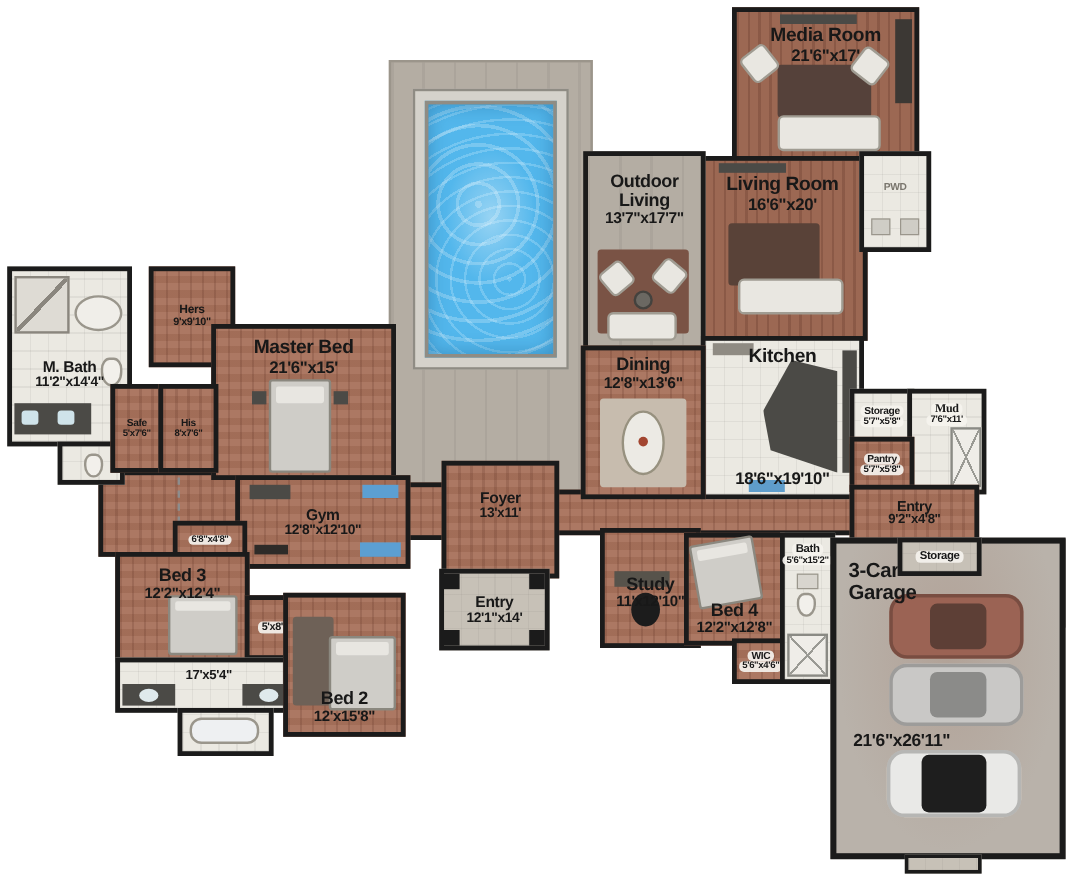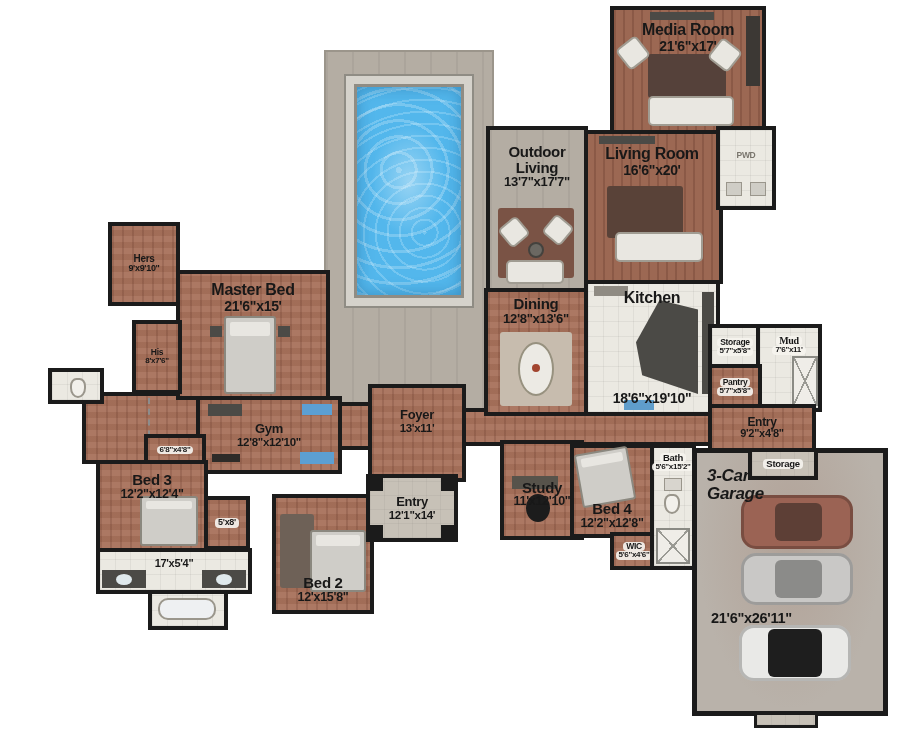--- a/index.html
+++ b/index.html
@@ -67,33 +67,48 @@
   <div class="pool-cope" style="left:344px;top:74px;width:130px;height:234px;">
     <div class="pool-water"></div>
   </div>
 
   <div class="room wood nolabel" style="left:82px;top:392px;width:120px;height:72px;z-index:1;">
     <div class="f" style="left:62px;top:2px;height:60px;border-left:2px dashed #8d8d8d;"></div>
   </div>
   <div class="room wood nolabel" style="left:336px;top:402px;width:42px;height:48px;z-index:1;"></div>
   <div class="room wood nolabel" style="left:460px;top:408px;width:254px;height:38px;z-index:1;"></div>
 
+  <div class="room tile lc md" style="left:6px;top:222px;width:104px;height:150px;padding-top:30px;">
+    <div class="f" style="left:2px;top:4px;width:46px;height:48px;background:linear-gradient(to bottom right,transparent 47%,#8a867e 47%,#8a867e 53%,transparent 53%),#dedbd4;border:2px solid #8a867e;box-sizing:border-box;"></div>
+    <div class="f round" style="left:52px;top:20px;width:40px;height:30px;background:#f0eee9;border:2px solid #9a968c;box-sizing:border-box;"></div>
+    <div class="f" style="left:74px;top:72px;width:18px;height:24px;background:#f2f0eb;border:2px solid #9a968c;border-radius:40% 40% 50% 50%;box-sizing:border-box;"></div>
+    <div class="f dark" style="left:2px;top:110px;width:64px;height:26px;">
+      <div style="position:absolute;left:6px;top:6px;width:14px;height:12px;background:#cfe3ea;border-radius:3px;"></div>
+      <div style="position:absolute;left:36px;top:6px;width:14px;height:12px;background:#cfe3ea;border-radius:3px;"></div>
+    </div>
+    <span class="rname">M. Bath</span>
+    <span class="rdims">11'2"x14'4"</span>
+  </div>
   <div class="room tile nolabel" style="left:48px;top:368px;width:56px;height:36px;">
     <div class="f" style="left:18px;top:6px;width:16px;height:20px;background:#f2f0eb;border:2px solid #9a968c;border-radius:40% 40% 50% 50%;box-sizing:border-box;"></div>
   </div>
-  <div class="room wood lc sm" style="left:108px;top:222px;width:72px;height:84px;">
+  <div class="room wood lc sm" style="left:124px;top:222px;width:72px;height:84px;">
     <span class="rname">Hers</span>
     <span class="rdims">9'x9'10"</span>
   </div>
   <div class="room wood lt" style="left:176px;top:270px;width:154px;height:130px;">
     <span class="rname">Master Bed</span>
     <span class="rdims">21'6"x15'</span>
     <div class="f bed" style="left:44px;top:42px;width:52px;height:78px;"></div>
     <div class="f dark" style="left:30px;top:52px;width:12px;height:11px;"></div>
     <div class="f dark" style="left:98px;top:52px;width:12px;height:11px;"></div>
+  </div>
+  <div class="room wood lc xs" style="left:92px;top:320px;width:44px;height:74px;">
+    <span class="rname">Safe</span>
+    <span class="rdims">5'x7'6"</span>
   </div>
   <div class="room wood lc xs" style="left:132px;top:320px;width:50px;height:74px;">
     <span class="rname">His</span>
     <span class="rdims">8'x7'6"</span>
   </div>
 
   <div class="room wood lc md" style="left:196px;top:396px;width:146px;height:78px;">
     <div class="f dark" style="left:8px;top:4px;width:34px;height:12px;"></div>
     <div class="f" style="left:102px;top:4px;width:30px;height:11px;background:#5c9fd2;"></div>
     <div class="f" style="left:100px;top:52px;width:34px;height:12px;background:#5c9fd2;"></div>
@@ -118,21 +133,21 @@
     <div class="f dark" style="left:2px;top:18px;width:44px;height:18px;">
       <div style="position:absolute;left:14px;top:4px;width:16px;height:11px;background:#dfe9ec;border-radius:50%;"></div>
     </div>
     <div class="f dark" style="left:102px;top:18px;width:44px;height:18px;">
       <div style="position:absolute;left:14px;top:4px;width:16px;height:11px;background:#dfe9ec;border-radius:50%;"></div>
     </div>
   </div>
   <div class="room tile nolabel" style="left:148px;top:590px;width:80px;height:40px;">
     <div class="f" style="left:6px;top:4px;width:58px;height:22px;background:#eef0f2;border:2px solid #9a968c;border-radius:10px;box-sizing:border-box;"></div>
   </div>
-  <div class="room wood lb md" style="left:236px;top:494px;width:102px;height:120px;padding-bottom:6px;margin-left:36px;">
+  <div class="room wood lb md" style="left:236px;top:494px;width:102px;height:120px;padding-bottom:6px;">
     <div class="f rug" style="left:4px;top:16px;width:34px;height:74px;background:#6e6157;"></div>
     <div class="f bed" style="left:34px;top:32px;width:56px;height:62px;"></div>
     <span class="rname" style="font-size:15px;">Bed 2</span>
     <span class="rdims" style="font-size:12.5px;">12'x15'8"</span>
   </div>
 
   <div class="room wood lc md" style="left:368px;top:384px;width:98px;height:98px;padding-bottom:24px;">
     <span class="rname">Foyer</span>
     <span class="rdims">13'x11'</span>
   </div>
@@ -232,21 +247,21 @@
   <div class="room wood lc sm" style="left:708px;top:404px;width:108px;height:48px;">
     <span class="rname" style="font-size:12px;">Entry</span>
     <span class="rdims" style="font-size:11px;">9'2"x4'8"</span>
   </div>
   <div class="room deck lc sm" style="left:812px;top:408px;width:76px;height:74px;border-width:3px;margin-top:41px;">
     <span class="rname" style="font-size:12px;">Patio</span>
     <span class="rdims" style="font-size:11px;">9'9"x9'</span>
   </div>
 
   <div class="room gar" style="left:692px;top:448px;width:196px;height:268px;border-width:5px;">
-    <span class="rname" style="position:absolute;left:10px;top:14px;width:70px;text-align:left;font-size:17px;font-style:italic;">3-Car Garage</span>
+    <span class="rname" style="position:absolute;left:10px;top:14px;width:70px;text-align:left;font-size:17px;">3-Car Garage</span>
     <span class="rdims" style="position:absolute;left:14px;top:158px;font-size:14.5px;">21'6"x26'11"</span>
     <div class="car" style="left:44px;top:42px;width:112px;height:54px;background:#9b6354;">
       <div class="glass" style="background:#5d3f36;"></div>
     </div>
     <div class="car" style="left:44px;top:100px;width:112px;height:52px;background:#c9c8c6;">
       <div class="glass" style="background:#8b8b89;"></div>
     </div>
     <div class="car" style="left:42px;top:172px;width:112px;height:56px;background:#e9e9e7;">
       <div class="glass" style="left:26%;width:48%;top:8%;height:84%;background:#1e1e1e;"></div>
     </div>

